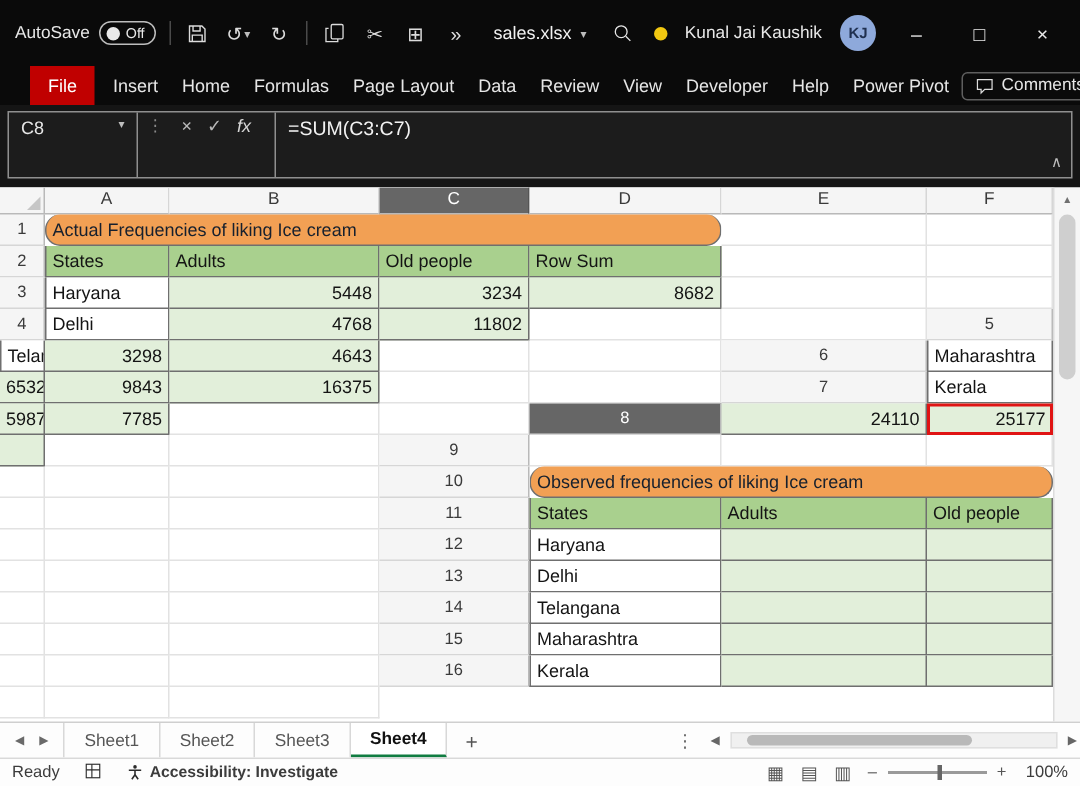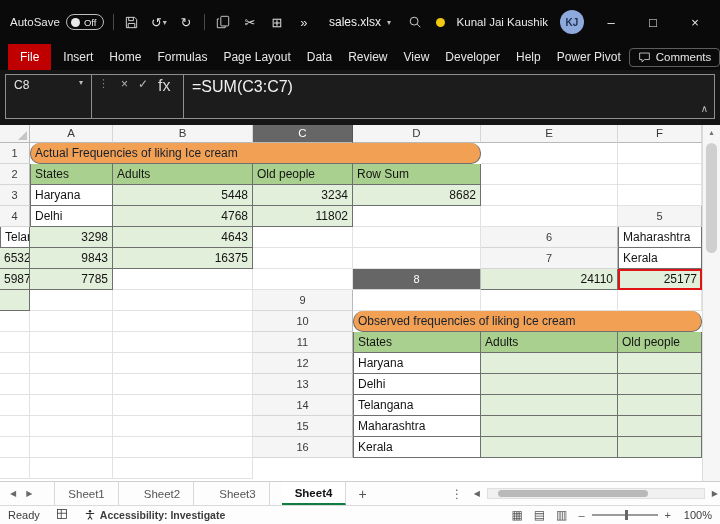--- a/index.html
+++ b/index.html
@@ -19,37 +19,37 @@
   .tbicon .sm{font-size:8px;color:#bdbdbd;}
   .tb-center{position:absolute;left:50%;top:0;height:44px;transform:translateX(-50%);display:flex;align-items:center;gap:6px;font-size:12px;color:#f2f2f2;}
   .tb-center .sm{font-size:8px;color:#bdbdbd;}
   .tb-right{margin-left:auto;display:flex;align-items:center;gap:12px;}
   .presence{width:9px;height:9px;border-radius:50%;background:var(--presence-yellow);}
   .username{font-size:11.5px;white-space:nowrap;}
   .avatar{width:24px;height:24px;border-radius:50%;background:var(--avatar-blue);color:#1f3050;font-size:10px;font-weight:700;display:flex;align-items:center;justify-content:center;}
   .winbtn{width:30px;height:30px;display:flex;align-items:center;justify-content:center;font-size:13px;color:#e9e9e9;}
 
   
-  .ribbonrow{position:absolute;top:44px;left:0;right:0;height:26px;background:#0a0a0a;display:flex;align-items:center;padding:0 8px;color:#e6e6e6;}
+  .ribbonrow{position:absolute;top:44px;left:0;right:0;height:26px;background:#0a0a0a;display:flex;align-items:center;padding:0 20px;color:#e6e6e6;}
   .rtabs{display:flex;align-items:center;height:100%;}
   .rtab{padding:0 8px;font-size:12px;line-height:26px;white-space:nowrap;}
   .rtab.file{background:var(--file-red);color:#fff;padding:0 12px;margin-right:4px;}
   .ribbon-right{margin-left:auto;display:flex;align-items:center;gap:8px;}
   .comments-btn{display:flex;align-items:flex-start;gap:5px;border:1px solid #5e5e5e;border-radius:4px;padding:2px 8px;font-size:11.5px;color:#e6e6e6;}
 
   
   .fbar{position:absolute;top:70px;left:0;right:0;height:55px;background:#151515;padding:4px 5px 14px;}
   .fbar-inner{height:45px;border:1px solid #8f8f8f;display:flex;background:#1c1c1c;color:#e8e8e8;position:relative;}
   .namebox{width:86px;border-right:1px solid #8f8f8f;display:flex;align-items:flex-start;justify-content:space-between;padding:3px 8px;font-size:12px;}
   .namebox .sm{font-size:8px;color:#bdbdbd;}
   .fbar-tools{width:92px;border-right:1px solid #8f8f8f;display:flex;align-items:flex-start;gap:10px;padding:2px 6px;}
   .fbar-tools .dots{color:#8a8a8a;font-size:11px;margin-right:2px;}
   .fbar-tools .t{color:#b9b9b9;font-size:12px;}
-  .fbar-tools .fx{color:#d6d6d6;font-size:16px;}
-  .fbar-formula{flex:1;padding:3px 8px;font-size:16px;color:#f2f2f2;}
+  .fbar-tools .fx{font-style:italic;color:#d6d6d6;font-size:12px;}
+  .fbar-formula{flex:1;padding:3px 8px;font-size:13px;color:#f2f2f2;}
   .fbar-collapse{position:absolute;right:6px;bottom:4px;color:#bdbdbd;font-size:10px;}
 
   
   .grid{position:absolute;top:125px;left:0;width:702px;height:356px;background:#fff;display:grid;grid-template-columns:30px 83px 140px 100px 128px 137px 84px;grid-template-rows:18px repeat(16,21px);overflow:hidden;}
   .corner{background:#f5f5f5;border-right:1px solid #b9b9b9;border-bottom:1px solid #b9b9b9;position:relative;}
   .corner:after{content:"";position:absolute;right:2px;bottom:2px;border-left:9px solid transparent;border-bottom:9px solid #c6c6c6;}
   .ch{background:#f5f5f5;border-right:1px solid #d6d6d6;border-bottom:1px solid #b9b9b9;font-size:11.5px;color:#3a3a3a;text-align:center;line-height:17px;}
   .ch.sel{background:#666;color:#fff;border-right-color:#555;}
   .rh{background:#f5f5f5;border-right:1px solid #b9b9b9;border-bottom:1px solid #d6d6d6;font-size:11px;color:#3a3a3a;text-align:center;line-height:20px;}
   .rh.sel{background:#666;color:#fff;}
@@ -65,21 +65,21 @@
 
   
   .vscroll{position:absolute;top:125px;right:0;width:18px;height:356px;background:#f6f6f6;border-left:1px solid #dcdcdc;}
   .vscroll .arrow{height:16px;text-align:center;font-size:8px;color:#707070;line-height:16px;}
   .vthumb{position:absolute;top:18px;left:3px;width:11px;height:110px;background:#cfcfcf;border-radius:6px;}
 
   
   .sheetbar{position:absolute;top:481px;left:0;right:0;height:24px;background:#fdfdfd;border-top:1px solid #cfcfcf;display:flex;align-items:stretch;font-size:11.5px;color:#444;}
   .snav{display:flex;align-items:center;gap:10px;padding:0 10px;color:#6a6a6a;font-size:8px;}
   .sheet-tabs{display:flex;align-items:stretch;}
-  .stab{padding:0 13px;display:flex;align-items:center;border-right:1px solid #d8d8d8;color:#555;margin-left:12px;}
+  .stab{padding:0 13px;display:flex;align-items:center;border-right:1px solid #d8d8d8;color:#555;}
   .stab:first-child{border-left:1px solid #d8d8d8;}
   .stab.active{font-weight:700;color:#111;background:#fff;border-bottom:2px solid var(--accent-green);}
   .addsheet{padding:0 12px;display:flex;align-items:center;font-size:14px;color:#555;}
   .sheetbar-right{margin-left:auto;display:flex;align-items:center;gap:7px;padding-right:2px;}
   .sdots{color:#666;font-size:12px;padding:0 4px;}
   .harrow{font-size:8px;color:#666;}
   .htrack{width:218px;height:11px;background:#f0f0f0;border:1px solid #dfdfdf;display:flex;align-items:center;}
   .hthumb{width:150px;height:7px;background:#b9b9b9;border-radius:4px;margin-left:10px;}
 
   

